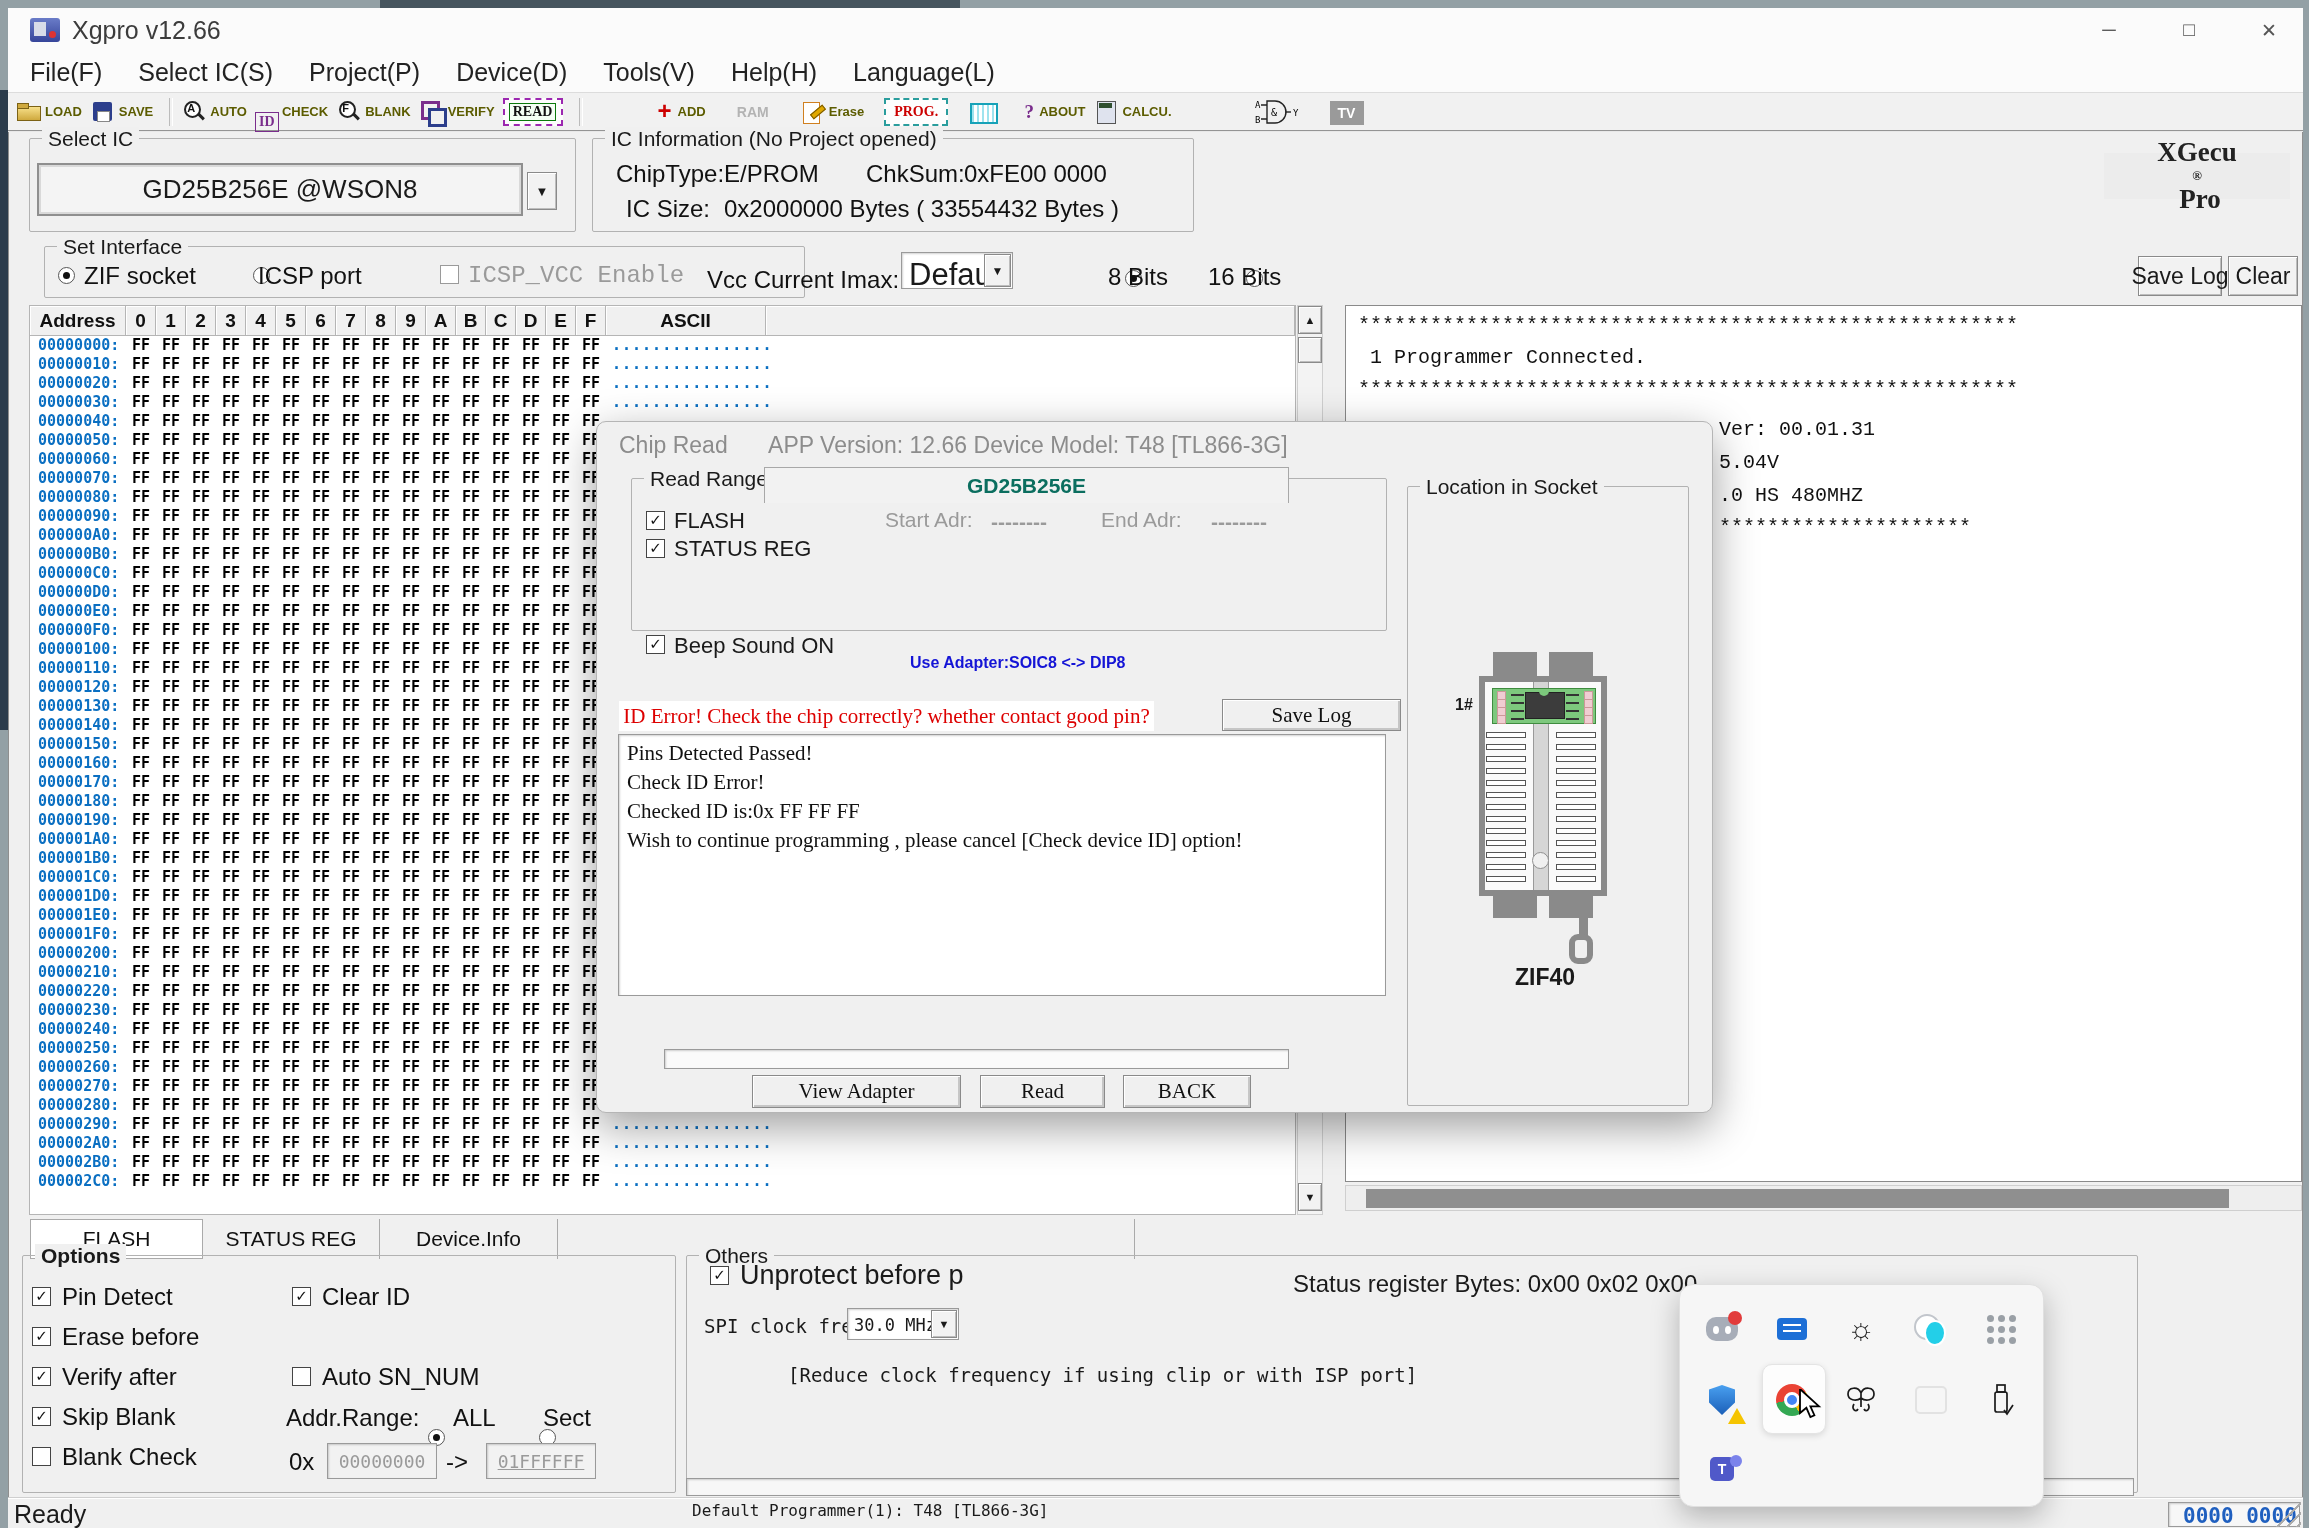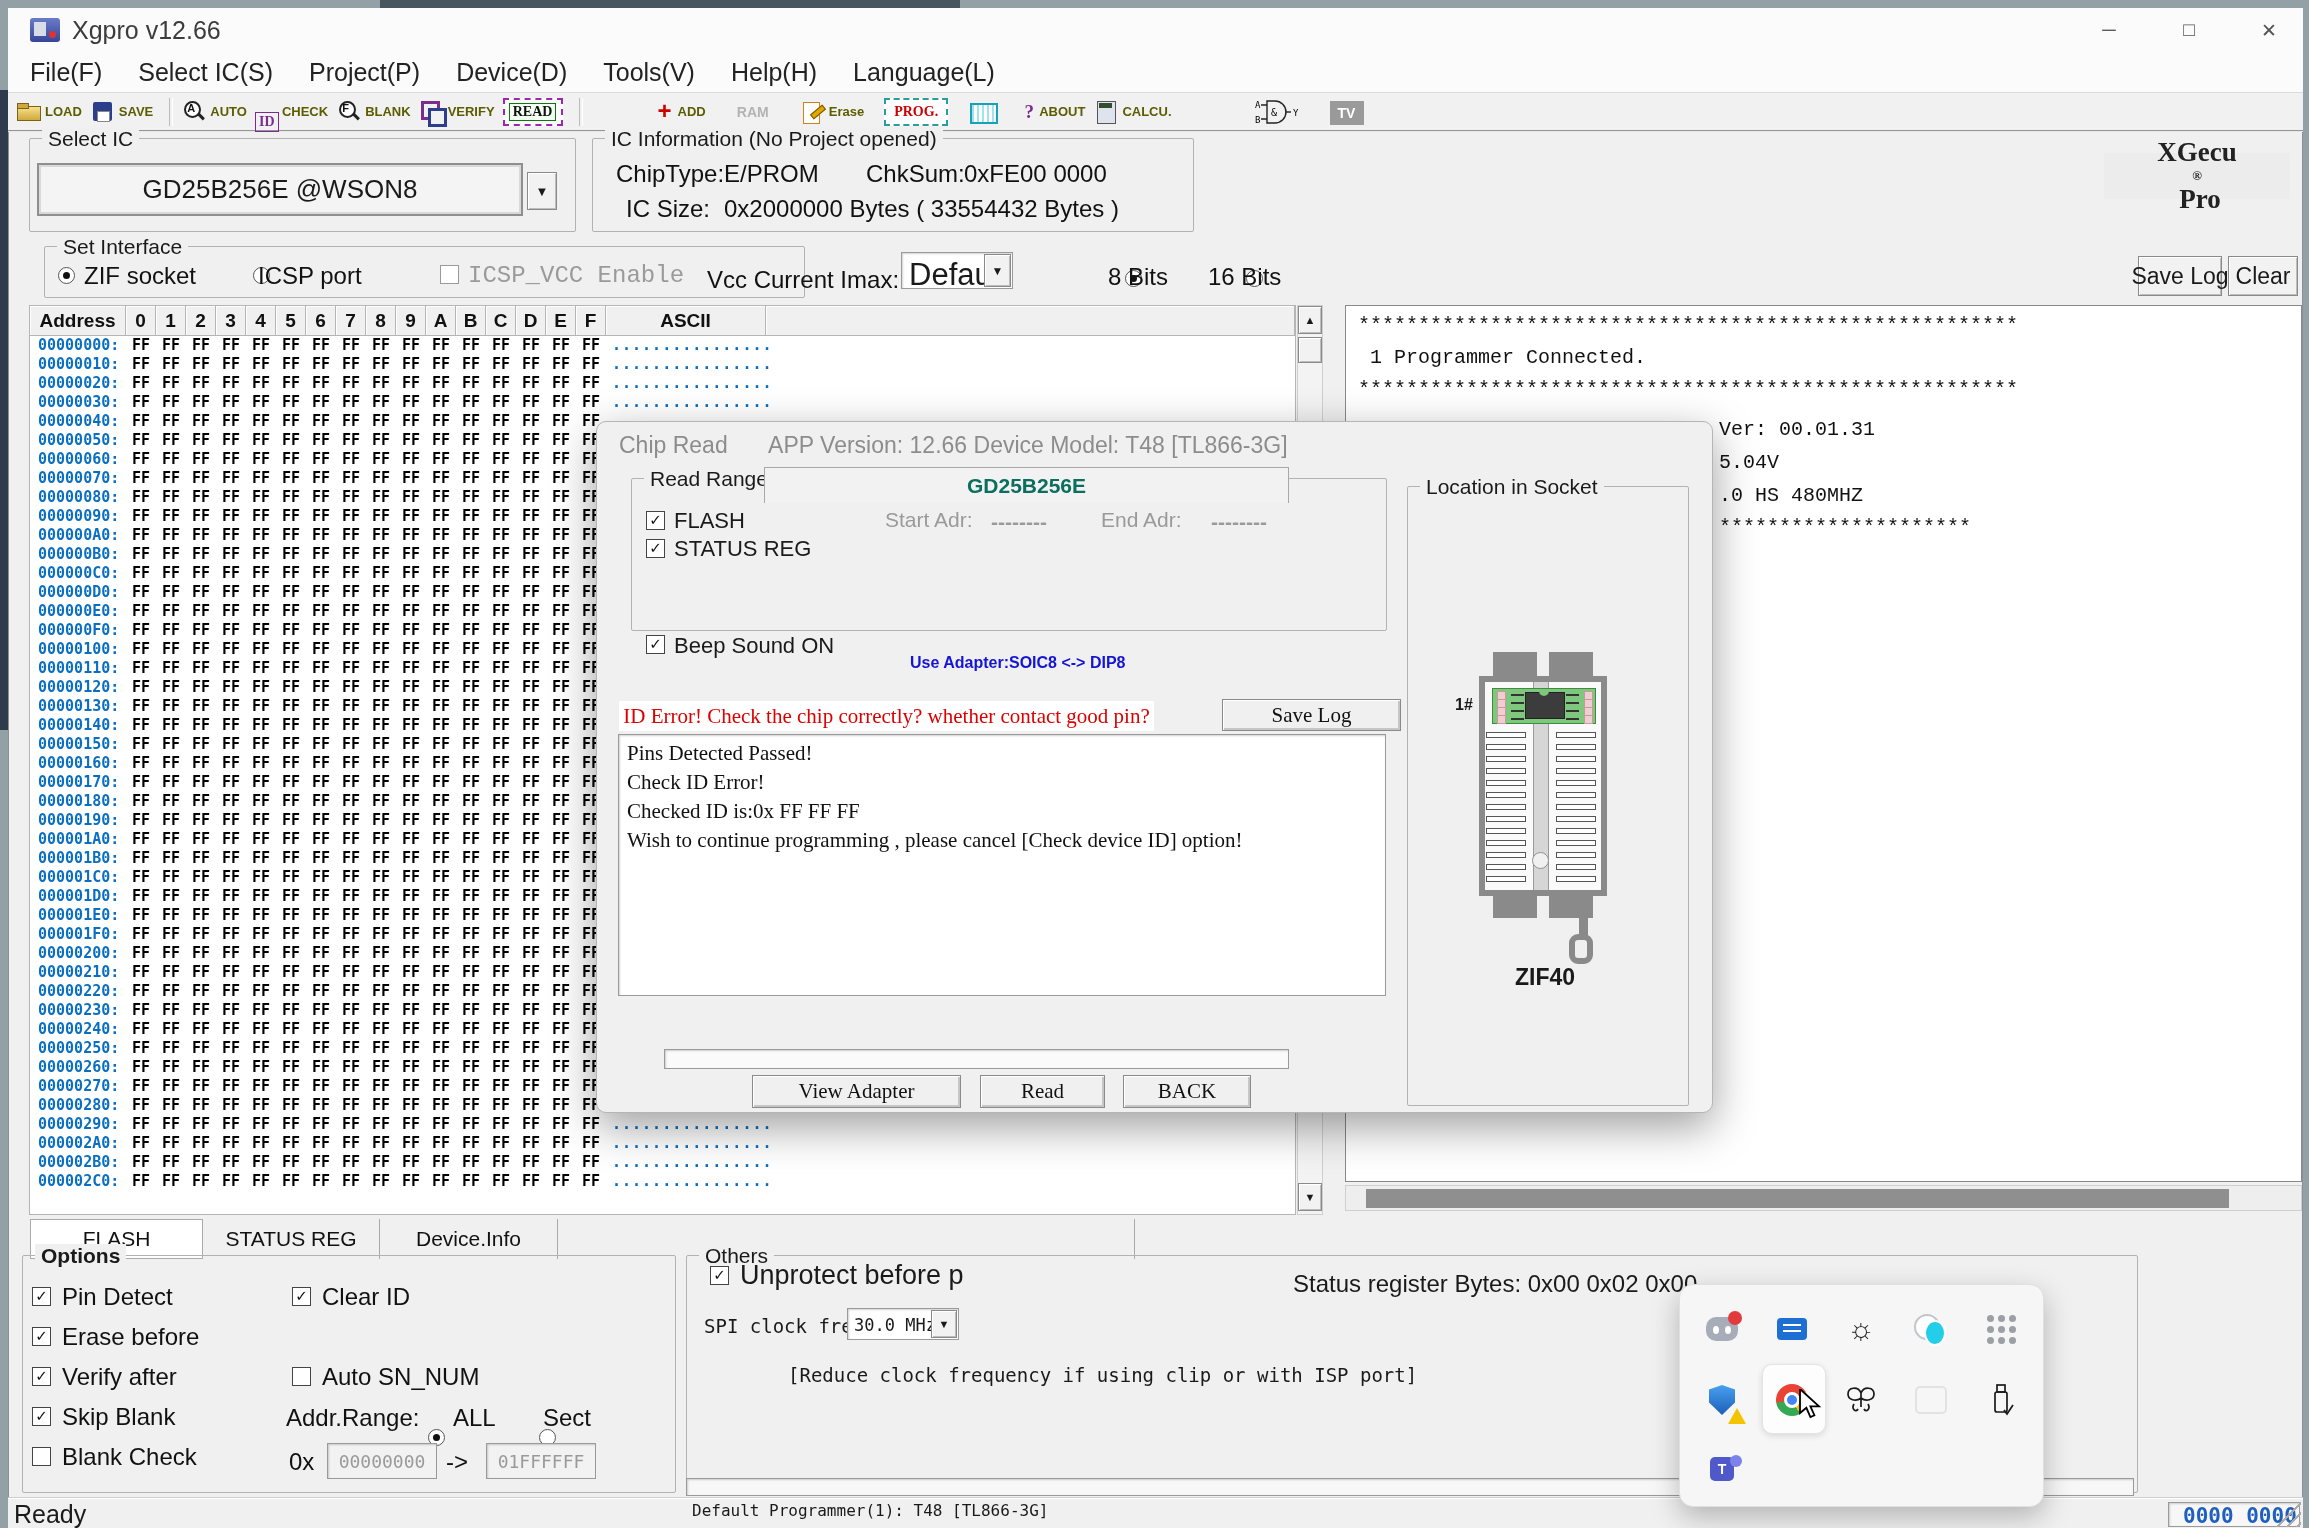--- a/index.html
+++ b/index.html
@@ -1256,21 +1256,21 @@
   <span class="rad on abs" style="left:428px;top:1408px;"></span>
   <div class="abs nw lbl24" style="left:453px;top:1404px;">ALL</div>
   <span class="rad abs" style="left:518px;top:1408px;"></span>
   <div class="abs nw lbl24" style="left:543px;top:1404px;">Sect</div>
   <div class="abs nw lbl24" style="left:289px;top:1448px;">0x</div>
   <div class="abs sunk" style="left:327px;top:1443px;width:110px;height:36px;background:#f2f2f2;display:flex;align-items:center;justify-content:center;">
     <span class="nw" style="font:18px 'DejaVu Sans Mono',monospace;color:#9a9a9a;">00000000</span>
   </div>
   <div class="abs nw lbl24" style="left:446px;top:1448px;">-&gt;</div>
   <div class="abs sunk" style="left:486px;top:1443px;width:110px;height:36px;background:#f2f2f2;display:flex;align-items:center;justify-content:center;">
-    <span class="nw" style="font:18px 'DejaVu Sans Mono',monospace;color:#9a9a9a;">01FFFFFF</span>
+    <span class="nw" style="font:18px 'DejaVu Sans Mono',monospace;color:#9a9a9a;text-decoration:underline;">01FFFFFF</span>
   </div>
 
   
   <div class="grp" style="left:686px;top:1255px;width:1450px;height:236px;">
     <div class="grp-label">Others</div>
   </div>
   <span class="cb abs" style="left:710px;top:1266px;">✓</span>
   <div class="abs nw" style="left:740px;top:1260px;font-size:27px;">Unprotect before p</div>
   <div class="abs nw" style="left:704px;top:1315px;font:19px 'DejaVu Sans Mono',monospace;">SPI clock frequency:</div>
   <div class="abs sunk" style="left:847px;top:1308px;width:112px;height:32px;">

